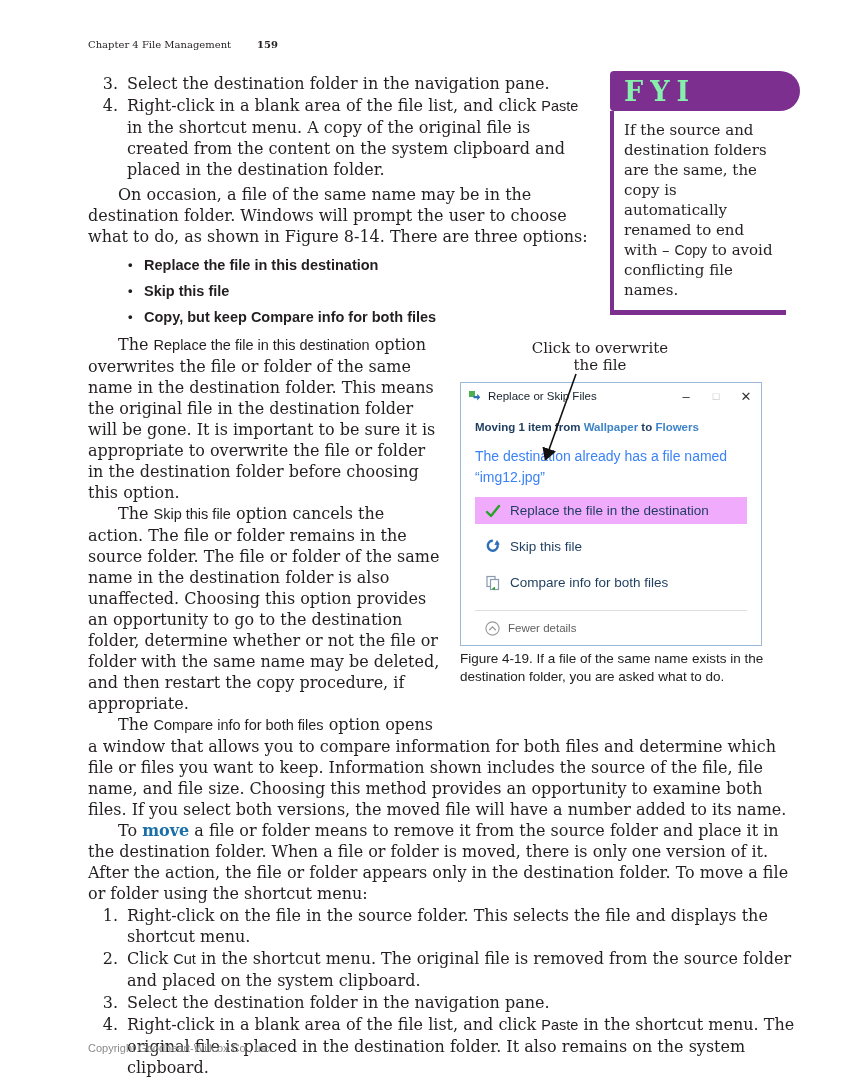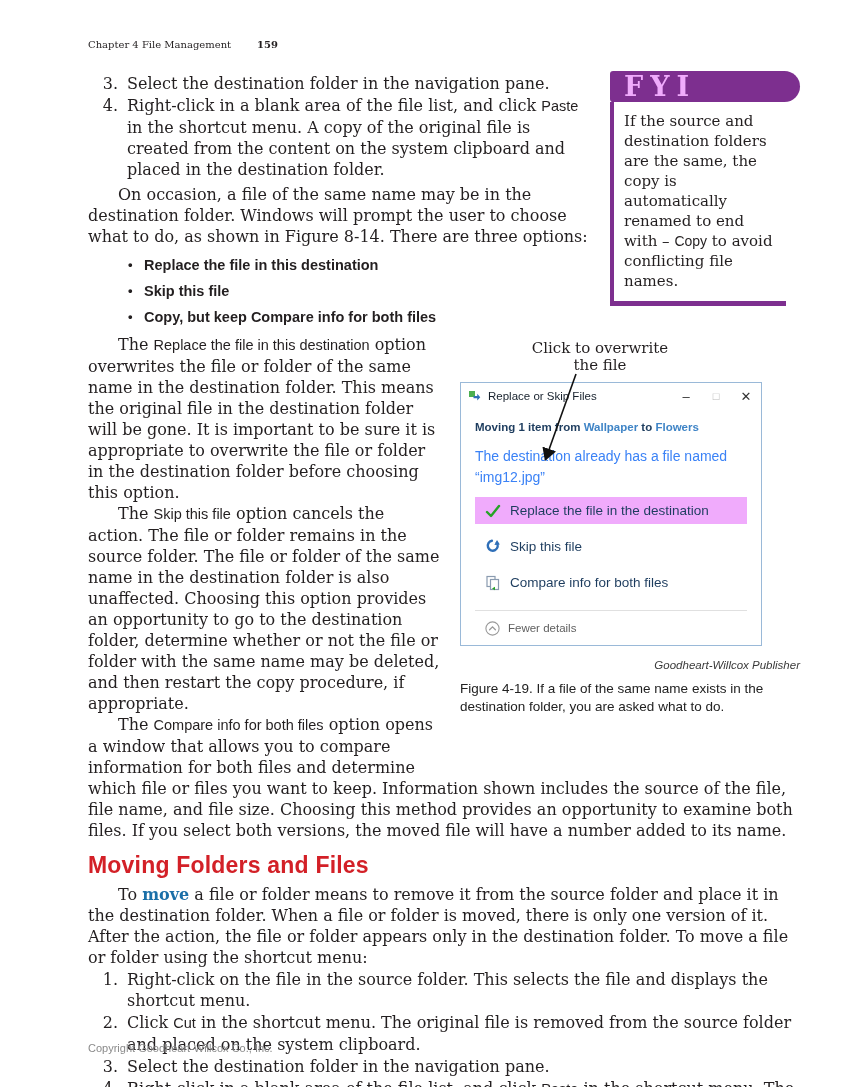--- a/index.html
+++ b/index.html
@@ -9,22 +9,22 @@
     padding:34px 49px 0 88px;
     font-family:"DejaVu Serif", serif; font-size:16px; line-height:21px; color:#231f20;
   }
   
   .runhead{ text-align:left; padding-right:10px; font-size:10px; }
   .runhead .pgnum{ font-weight:bold; margin-left:26px; }
 
   
   .fyi{ float:right; width:190px; margin:16px 0 14px 18px; }
   .fyi-head{
-    background:#7d2f8f; color:#f0abfc; border-radius:4px 20px 20px 4px;
-    height:31px; display:flex; align-items:center; padding-left:14px;
+    background:#7d2f8f; color:#86efac; border-radius:4px 20px 20px 4px;
+    height:40px; display:flex; align-items:center; padding-left:14px;
     font-family:"DejaVu Serif", serif; font-weight:bold; font-size:27px; letter-spacing:7px;
   }
   .fyi-body{
     border-left:4px solid #7d2f8f; border-bottom:5px solid #7d2f8f;
     width:176px; box-sizing:border-box;
     padding:9px 4px 10px 10px; font-size:15px; line-height:20px;
   }
 
   
   .figblock{ float:right; width:340px; margin:6px 0 42px 16px; position:relative; clear:right;}
@@ -180,29 +180,27 @@
         <div class="dlg-foot">
           <svg class="ficon" viewBox="0 0 15 15">
             <circle cx="7.5" cy="7.5" r="6.6" fill="none" stroke="#9a9a9a" stroke-width="1.1"></circle>
             <path d="M4.6 8.8 l2.9 -2.9 2.9 2.9" fill="none" stroke="#9a9a9a" stroke-width="1.3" stroke-linecap="round"></path>
           </svg>
           <span>Fewer details</span>
         </div>
       </div>
     </div>
 
-    <div class="fig-credit">Goodheart-Willcox Publisher</div>
     <div class="fig-caption"><span class="rb">Figure 4-19.</span><span> If a file of the same name exists in the destination folder, you are asked what to do.</span></div>
   </figure>
 
   <p class="para" style="margin:2px 0 0 0;"><span>The </span><span class="rb">Replace the file in this destination</span><span> option overwrites the file or folder of the same name in the destination folder. This means the original file in the destination folder will be gone. It is important to be sure it is appropriate to overwrite the file or folder in the destination folder before choosing this option.</span></p>
   <p class="para" style="margin:0;"><span>The </span><span class="rb">Skip this file</span><span> option cancels the action. The file or folder remains in the source folder. The file or folder of the same name in the destination folder is also unaffected. Choosing this option provides an opportunity to go to the destination folder, determine whether or not the file or folder with the same name may be deleted, and then restart the copy procedure, if appropriate.</span></p>
   <p class="para" style="margin:0;"><span>The </span><span class="rb">Compare info for both files</span><span> option opens a window that allows you to compare information for both files and determine which file or files you want to keep. Information shown includes the source of the file, file name, and file size. Choosing this method provides an opportunity to examine both files. If you select both versions, the moved file will have a number added to its name.</span></p>
 
-  <h2 class="secthead">Moving Folders and Files</h2>
 
   <p class="para" style="margin:0;"><span>To </span><span class="rt">move</span><span> a file or folder means to remove it from the source folder and place it in the destination folder. When a file or folder is moved, there is only one version of it. After the action, the file or folder appears only in the destination folder. To move a file or folder using the shortcut menu:</span></p>
 
   <div class="olist">
     <div class="oli">
       <span class="num">1.</span>
       <span class="txt"><span>Right-click on the file in the source folder. This selects the file and displays the shortcut menu.</span></span>
     </div>
     <div class="oli">
       <span class="num">2.</span>

